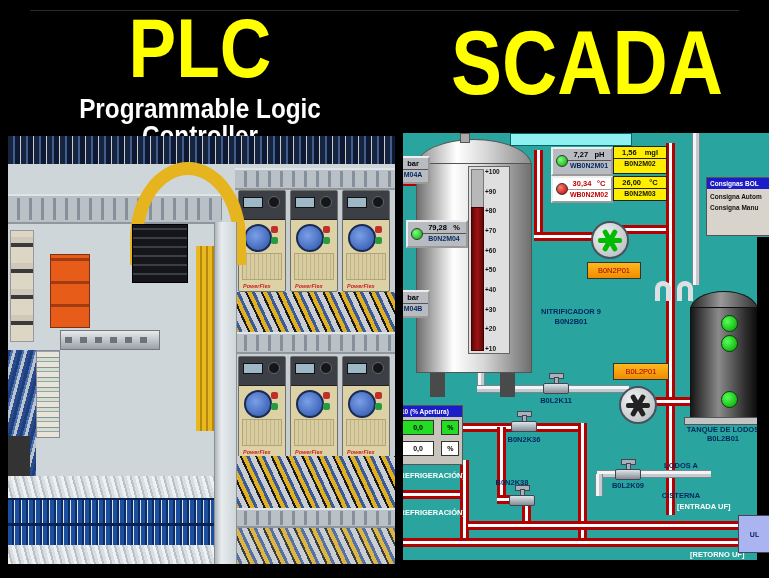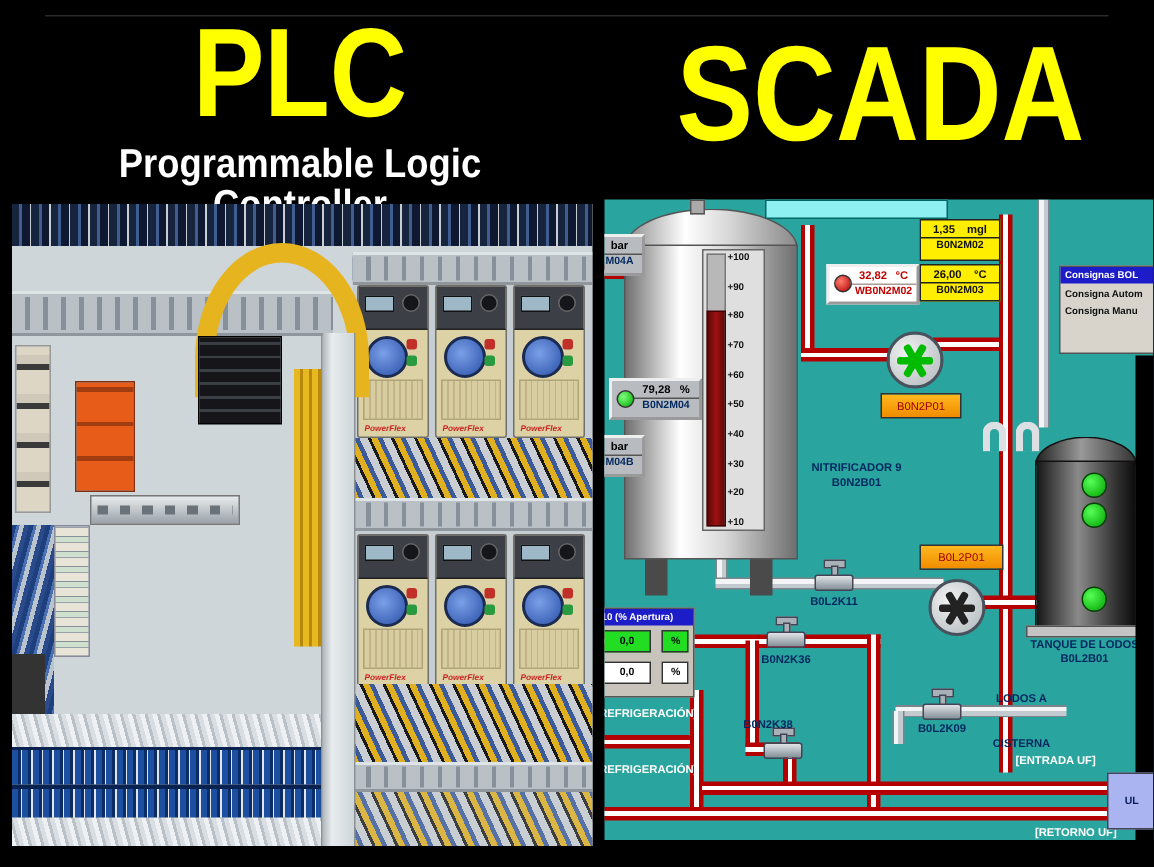--- a/index.html
+++ b/index.html
@@ -269,40 +269,48 @@
         </div>
       <div class="tline" style="color:#00275f;">M04A</div>
     </div>
     <div class="ibox" style="left:-7px;top:157px;width:30px;height:24px;">
       <div class="vline">
           <span>bar</span>
         </div>
       <div class="tline" style="color:#00275f;">M04B</div>
     </div>
 
-    <div class="ibox" style="left:3px;top:87px;width:58px;height:24px;margin-top:32px;">
+    <div class="ibox" style="left:3px;top:87px;width:58px;height:24px;">
       <div class="led led-g" style="left:3px;top:6px;"></div>
       <div class="vline" style="margin-left:14px;">
         <span>79,28</span>
         <span>%</span>
       </div>
       <div class="tline" style="margin-left:14px;color:#00275f;">B0N2M04</div>
     </div>
 
+    <div class="ibox" style="left:148px;top:14px;width:58px;height:25px;">
+      <div class="led led-g" style="left:3px;top:6px;"></div>
+      <div class="vline" style="margin-left:14px;">
+        <span>7,27</span>
+        <span>pH</span>
+      </div>
+      <div class="tline" style="margin-left:14px;color:#00275f;">WB0N2M01</div>
+    </div>
     <div class="ybox" style="left:210px;top:13px;width:52px;height:26px;">
       <div class="vline" style="border-color:#222;">
-        <span>1,35</span>
+        <span>1,56</span>
         <span>mgl</span>
       </div>
       <div class="tline">B0N2M02</div>
     </div>
     <div class="ibox" style="left:148px;top:43px;width:58px;height:23px;background:#fff;color:#c00000;">
       <div class="led led-r" style="left:3px;top:5px;"></div>
       <div class="vline" style="margin-left:14px;border-color:#a99;">
-        <span>32,82</span>
+        <span>30,34</span>
         <span>°C</span>
       </div>
       <div class="tline" style="margin-left:14px;">WB0N2M02</div>
     </div>
     <div class="ybox" style="left:210px;top:43px;width:52px;height:23px;">
       <div class="vline" style="border-color:#222;">
         <span>26,00</span>
         <span>°C</span>
       </div>
       <div class="tline">B0N2M03</div>

